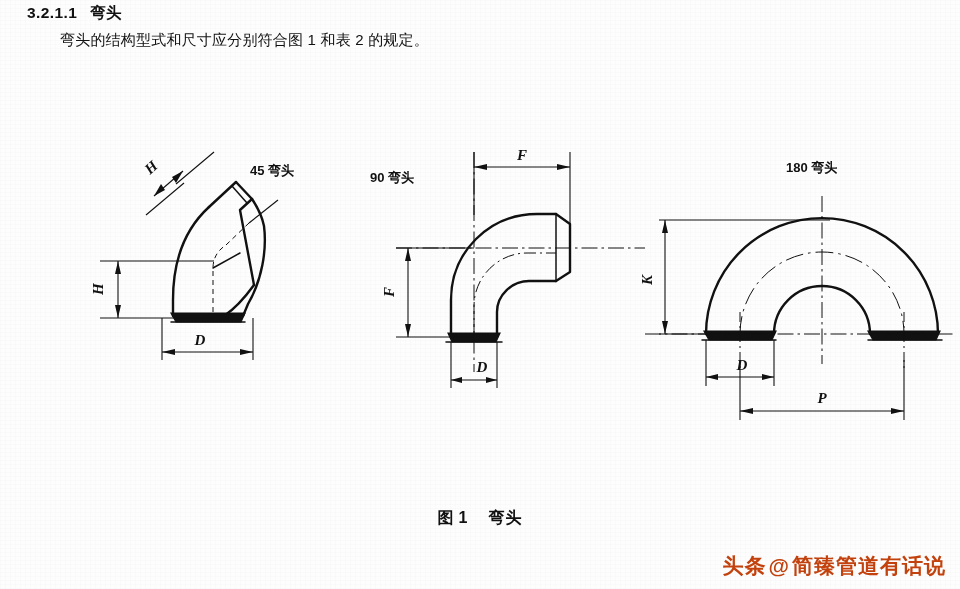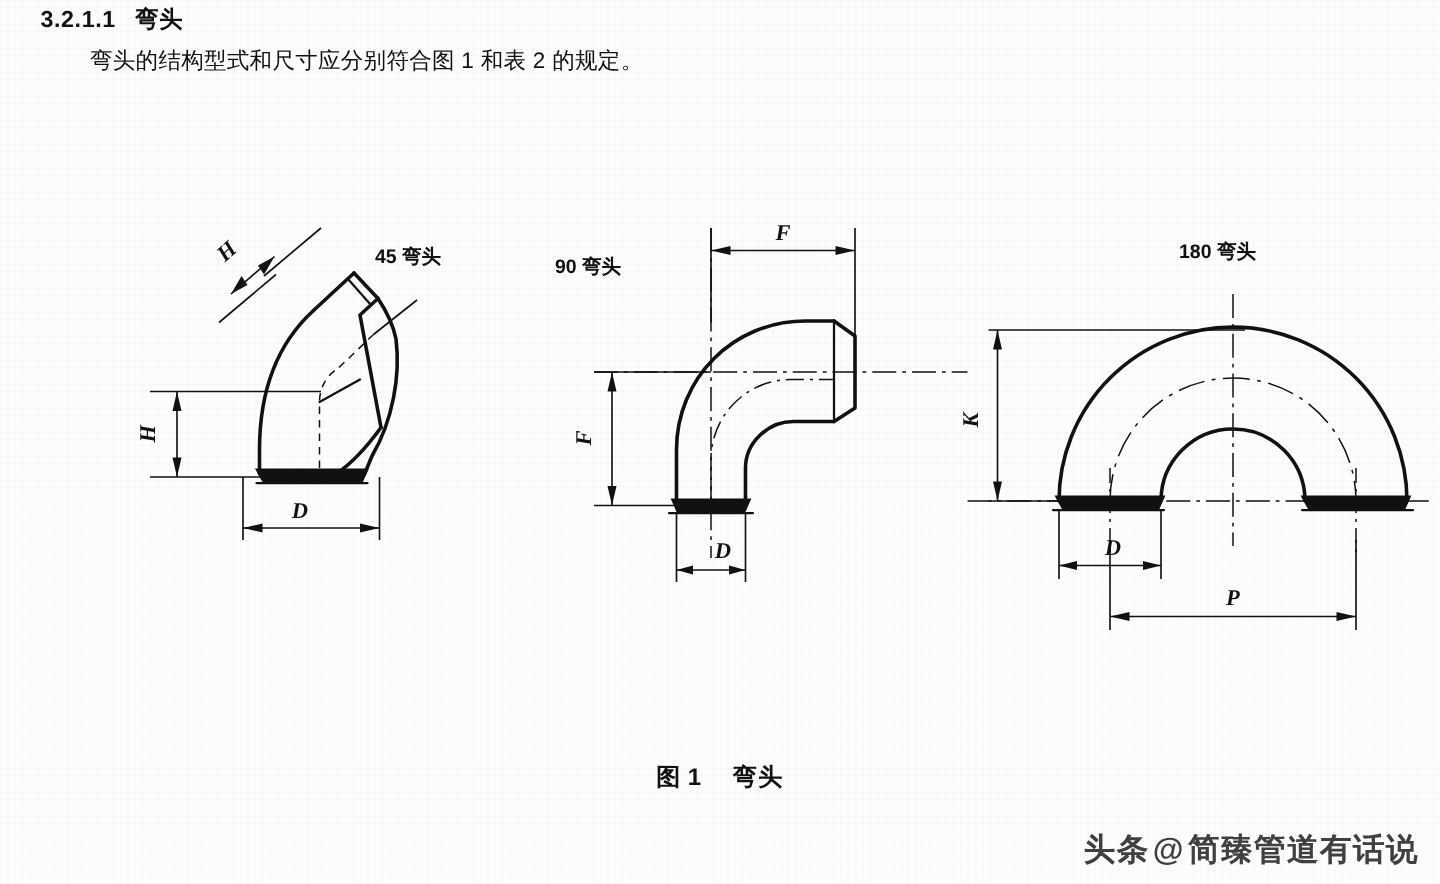--- a/index.html
+++ b/index.html
@@ -66,21 +66,21 @@
   .fig-caption .fig-num { margin: 0 6px 0 4px; }
   .fig-caption .fig-title { margin-left: 14px; }
 
   .watermark {
     position: absolute;
     right: 14px;
     bottom: 9px;
     font-family: "Liberation Sans", "DejaVu Sans", sans-serif;
     font-size: 21px;
     font-weight: bold;
-    color: #404040;
+    color: #c2410c;
     letter-spacing: 1px;
     white-space: nowrap;
     z-index: 6;
     text-align: right;
   }
   .watermark .wm-at { margin: 0 2px; }
 
   svg.figure {
     position: absolute;
     left: 0;

